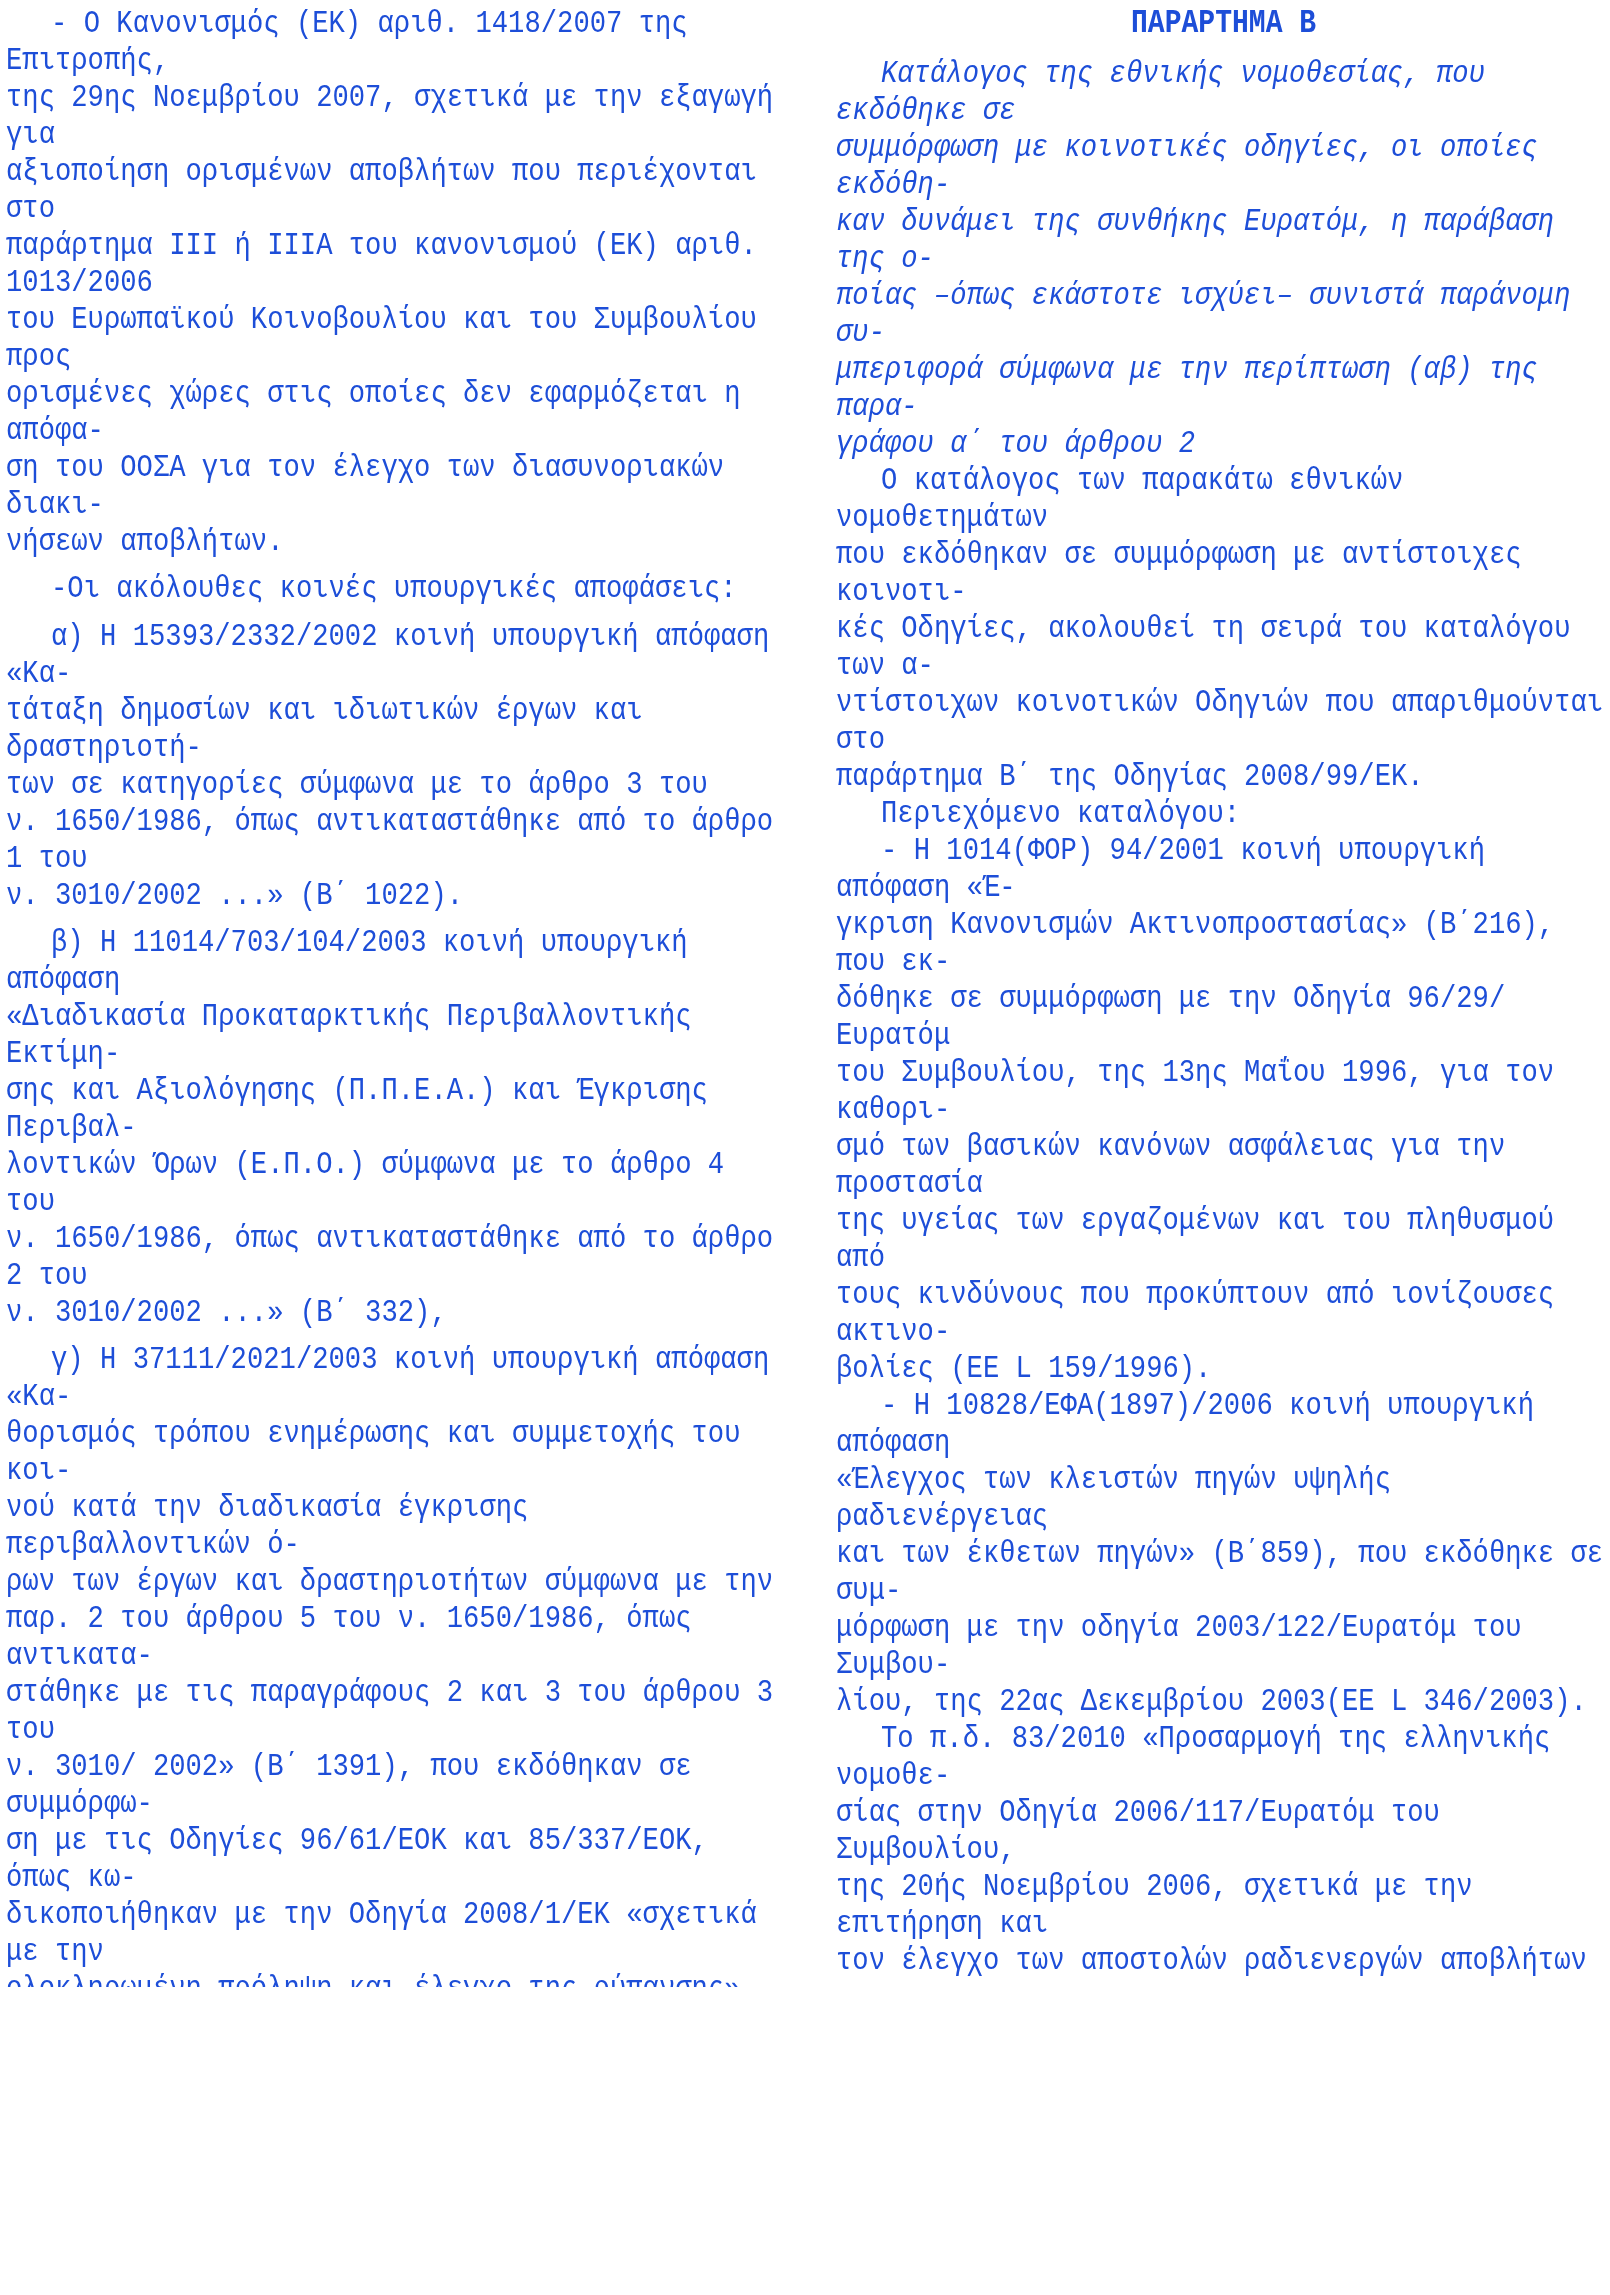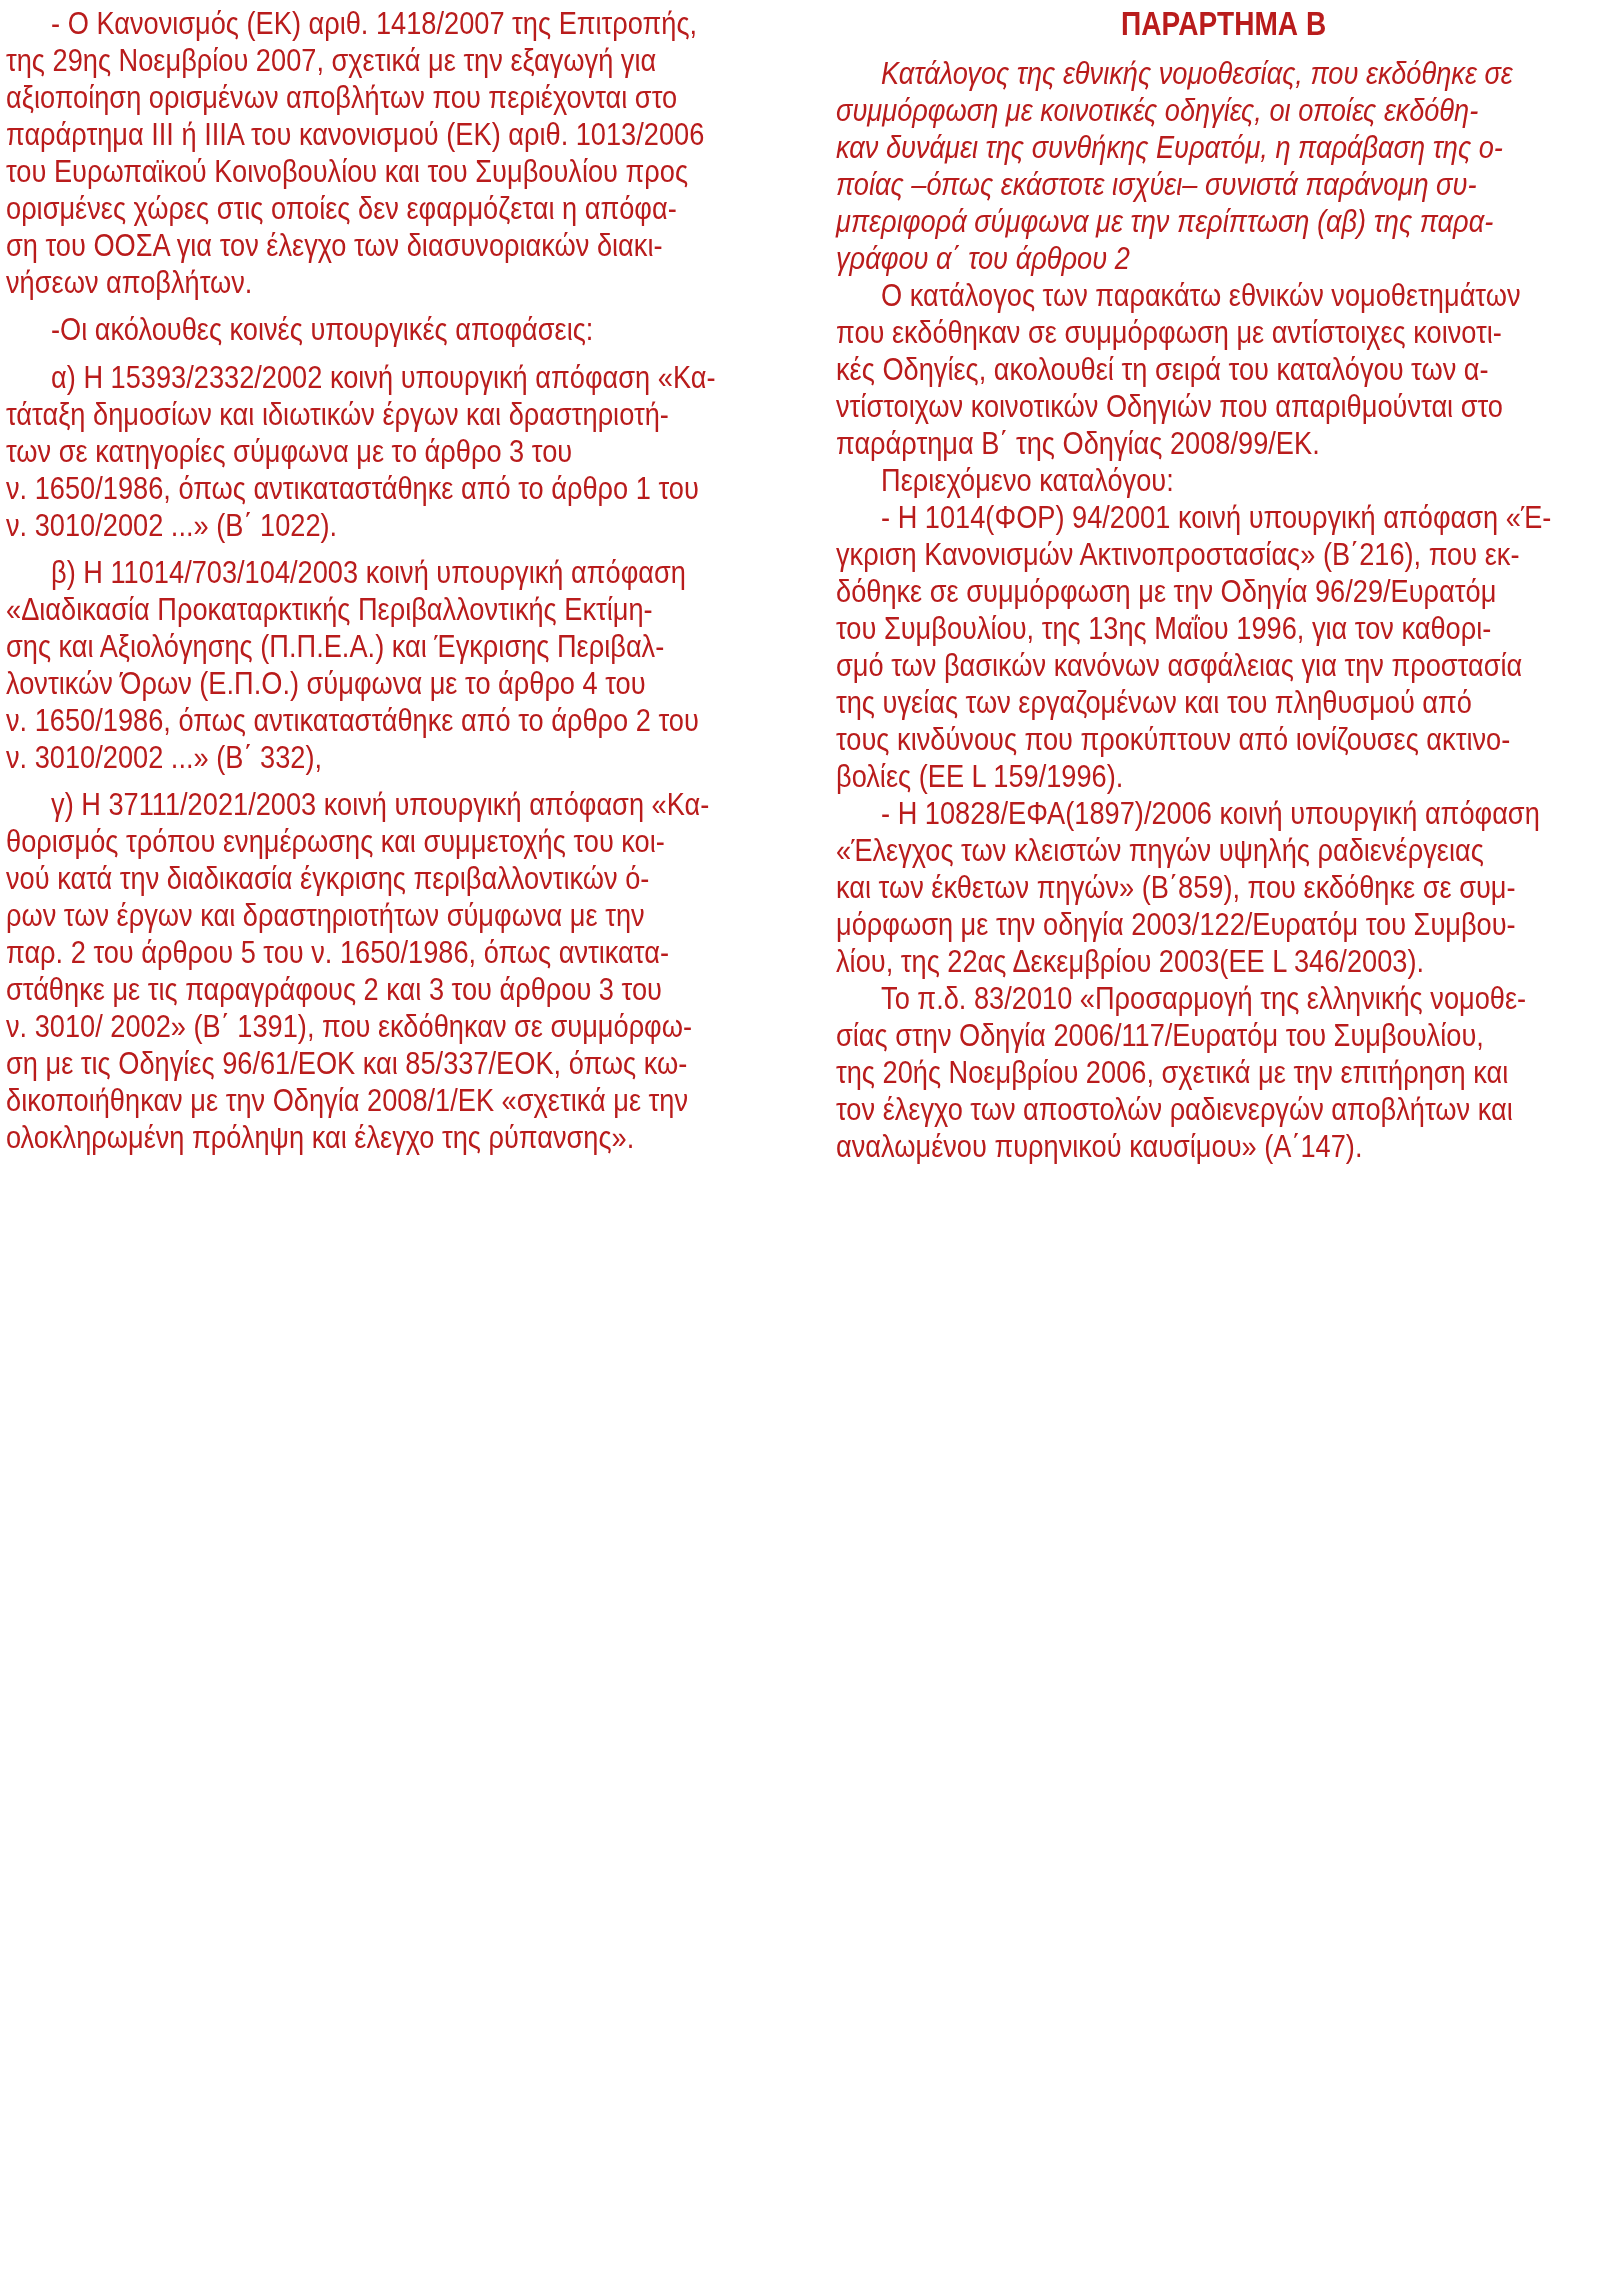--- a/index.html
+++ b/index.html
@@ -6,22 +6,22 @@
   html, body {
     margin: 0;
     padding: 0;
     background: #ffffff;
   }
   .page {
     position: relative;
     width: 1610px;
     height: 1987px;
     background: #ffffff;
-    color: #b91c1c;
-    font-family: Liberation Sans, sans-serif;
+    color: #1d4ed8;
+    font-family: Liberation Mono, monospace;
     overflow: hidden;
   }
   .column {
     position: absolute;
     top: 4.8px;
     transform: scaleX(0.85);
     transform-origin: top left;
   }
   .column-left {
     left: 6.4px;

